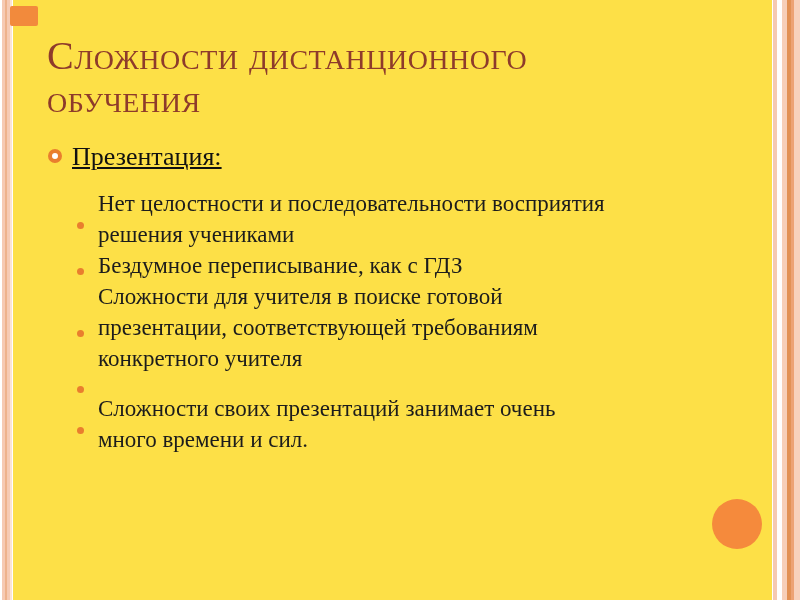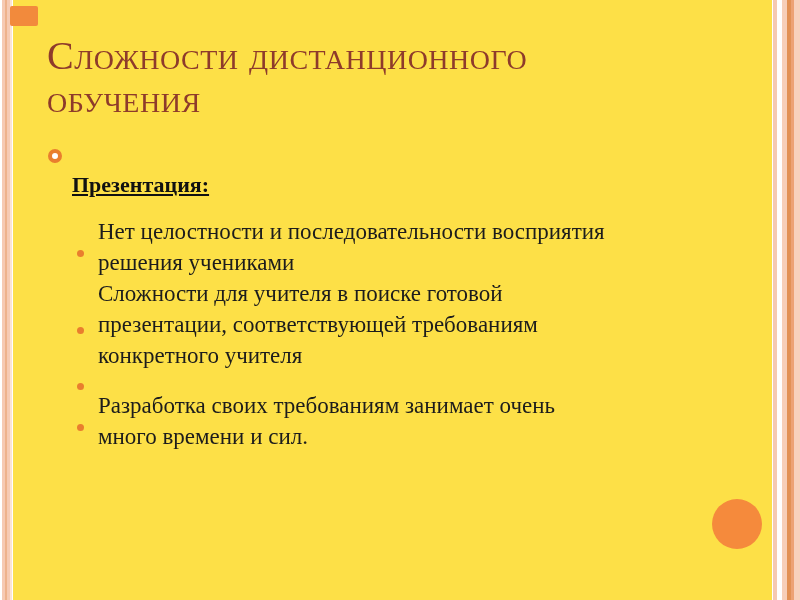--- a/index.html
+++ b/index.html
@@ -74,26 +74,25 @@
   .ring {
     flex: 0 0 auto;
     width: 14px; height: 14px;
     margin: 9px 10px 0 0;
     border: 4px solid #e97e2e;
     border-radius: 50%;
     background: #ffffff;
     box-sizing: border-box;
   }
   .lvl1-text {
-    font-size: 22px;
-    font-weight: bold;
+    font-size: 26px;
+    font-weight: normal;
     text-decoration: underline;
     color: #111111;
     line-height: 34px;
-    margin-top: 28px;
   }
   ul.lvl2 { list-style: none; margin: 0; padding: 0; }
   ul.lvl2 li {
     display: flex;
     align-items: center;
     padding-left: 29px;
   }
   .dot {
     flex: 0 0 auto;
     width: 7px; height: 7px;
@@ -128,28 +127,32 @@
     </div>
 
     <ul class="lvl2">
       <li>
         <span class="dot"></span>
         <span class="lvl2-text">Нет целостности и последовательности восприятия
 решения учениками</span>
       </li>
       <li>
         <span class="dot"></span>
+        <span class="lvl2-text">Бездумное переписывание, как с ГДЗ</span>
+      </li>
+      <li>
+        <span class="dot"></span>
         <span class="lvl2-text">Сложности для учителя в поиске готовой
 презентации, соответствующей требованиям
 конкретного учителя</span>
       </li>
       <li>
         <span class="dot"></span>
       </li>
       <li>
         <span class="dot"></span>
-        <span class="lvl2-text">Разработка своих требованиям занимает очень
+        <span class="lvl2-text">Сложности своих презентаций занимает очень
 много времени и сил.</span>
       </li>
     </ul>
 
   </div>
 </div>
 
 </body></html>

